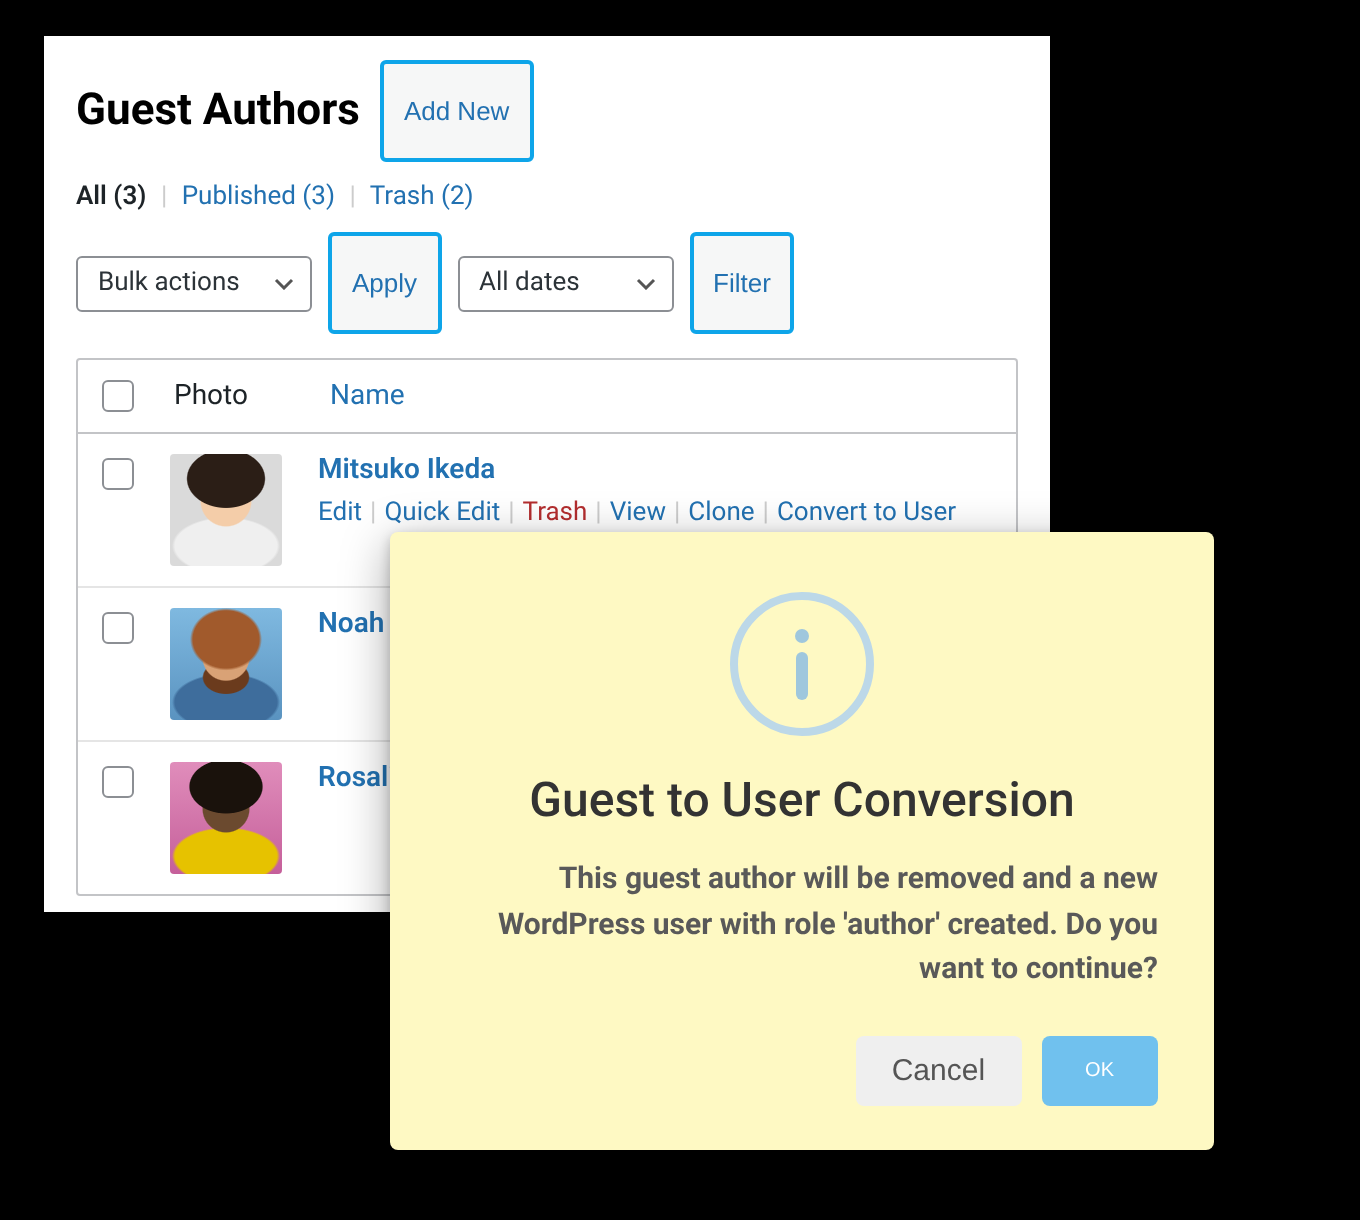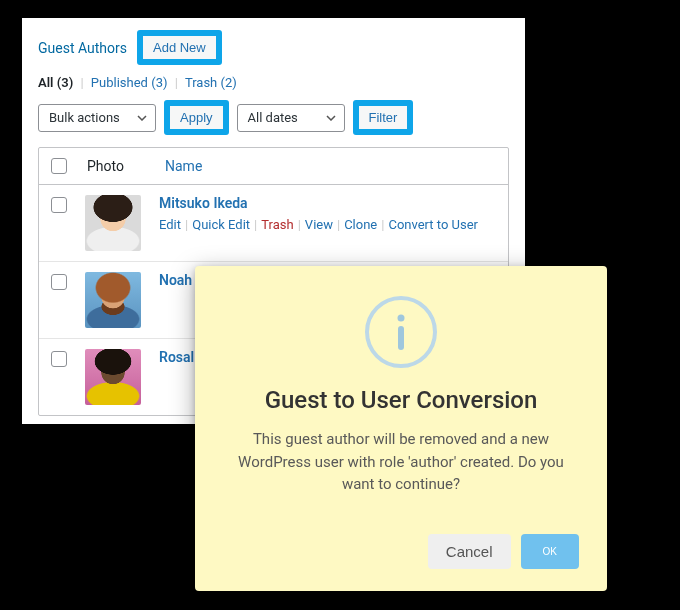--- a/index.html
+++ b/index.html
@@ -13,26 +13,26 @@
   }
   .panel {
     position: absolute;
     left: 22px;
     top: 18px;
     width: 503px;
     background: #fff;
     padding: 12px 16px 8px 16px;
   }
   .header-row { display: flex; align-items: center; gap: 10px; margin-bottom: 10px; }
-  .page-title { font-size: 14px; font-weight: 400; color: #0369a1; }
+  .page-title { font-size: 22px; font-weight: 700; color: #000000; }
   .btn-outline {
-    border: 6px solid #0ea5e9;
+    border: 2px solid #0ea5e9;
     color: #2271b1;
     background: #f6f7f7;
-    padding: 4px 10px;
+    padding: 16px 10px;
     border-radius: 3px;
     font-size: 13px;
     cursor: pointer;
   }
   .status-row { font-size: 13px; color: #646970; margin-bottom: 10px; }
   .status-row .link { color: #2271b1; }
   .status-row .active { color: #1d2327; font-weight: 600; }
   .status-row .sep { color: #ccc; margin: 0 4px; }
   .filter-row { display: flex; gap: 8px; align-items: center; margin-bottom: 12px; }
   .select {
@@ -131,21 +131,21 @@
     top: 266px;
     width: 412px;
     background: #fef9c3;
     box-shadow: 0 6px 24px rgba(0,0,0,0.35), 0 2px 6px rgba(0,0,0,0.2);
     border-radius: 4px;
     padding: 22px 28px 22px 28px;
     text-align: center;
   }
   .modal-icon { margin: 6px auto 16px auto; width: 76px; height: 76px; }
   .modal-title { font-size: 24px; font-weight: 500; color: #333; margin-bottom: 14px; }
-  .modal-text { font-size: 15px; color: #595959; line-height: 1.5; text-align: center; margin-bottom: 38px; }
+  .modal-text { font-size: 15px; color: #595959; line-height: 1.5; text-align: right; margin-bottom: 22px; font-weight: bold; }
   .modal-actions { display: flex; justify-content: flex-end; gap: 10px; }
   .btn-cancel {
     background: #efefef;
     border: none;
     color: #555;
     padding: 9px 18px;
     border-radius: 4px;
     font-size: 15px;
     cursor: pointer;
     margin-left: 47px;

